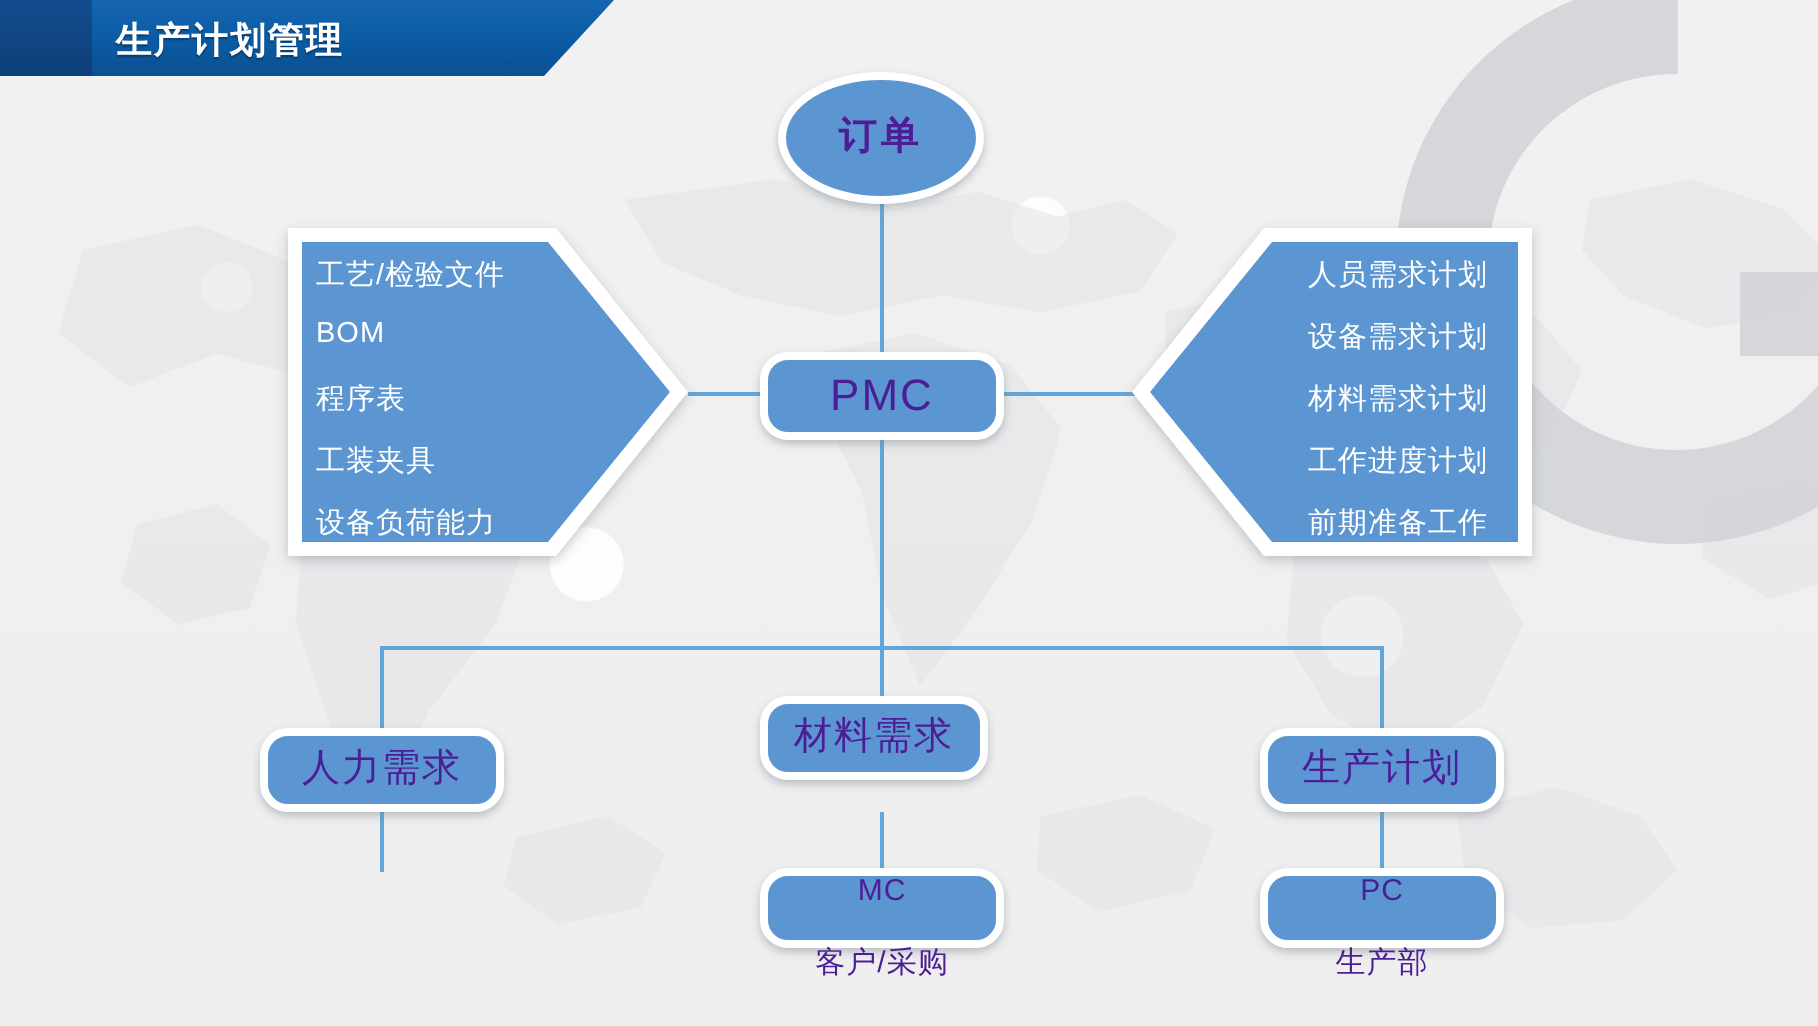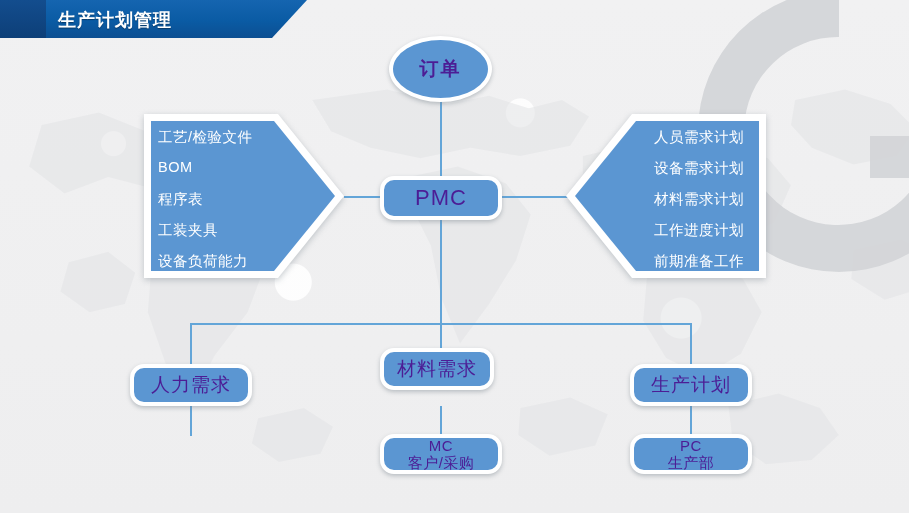--- a/index.html
+++ b/index.html
@@ -86,21 +86,21 @@
     font-size:19px;
     font-weight:bold;
     letter-spacing:2px;
   }
   .node-rect{
     border-radius:14px;
   }
   .lvl1{font-size:20px;letter-spacing:1px;}
   .lvl2{font-size:19px;font-weight:normal;letter-spacing:1px;}
   .lvl3{font-size:15px;letter-spacing:.5px;}
-  .lvl3 .sub{display:block;}
+  .lvl3 .sub{display:block;margin-top:19px;}
 
   
   .chev{
     position:absolute;
     filter:drop-shadow(0 2px 3px rgba(120,130,140,.42));
     text-decoration:underline;
   }
   .chev svg{display:block;}
   .chev-list{
     position:absolute;

